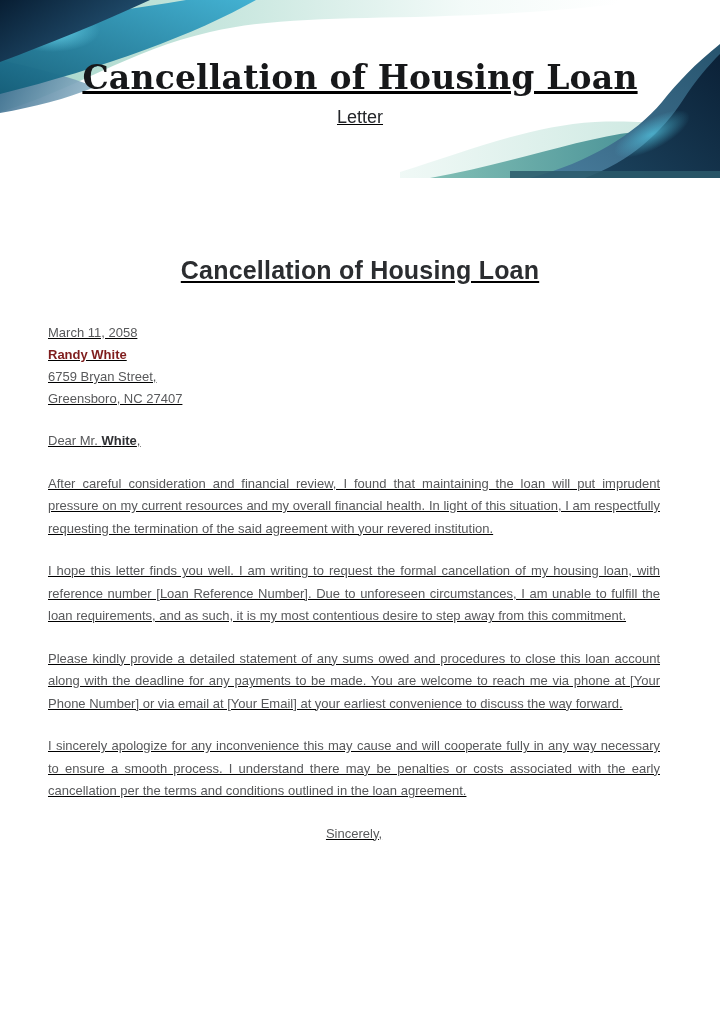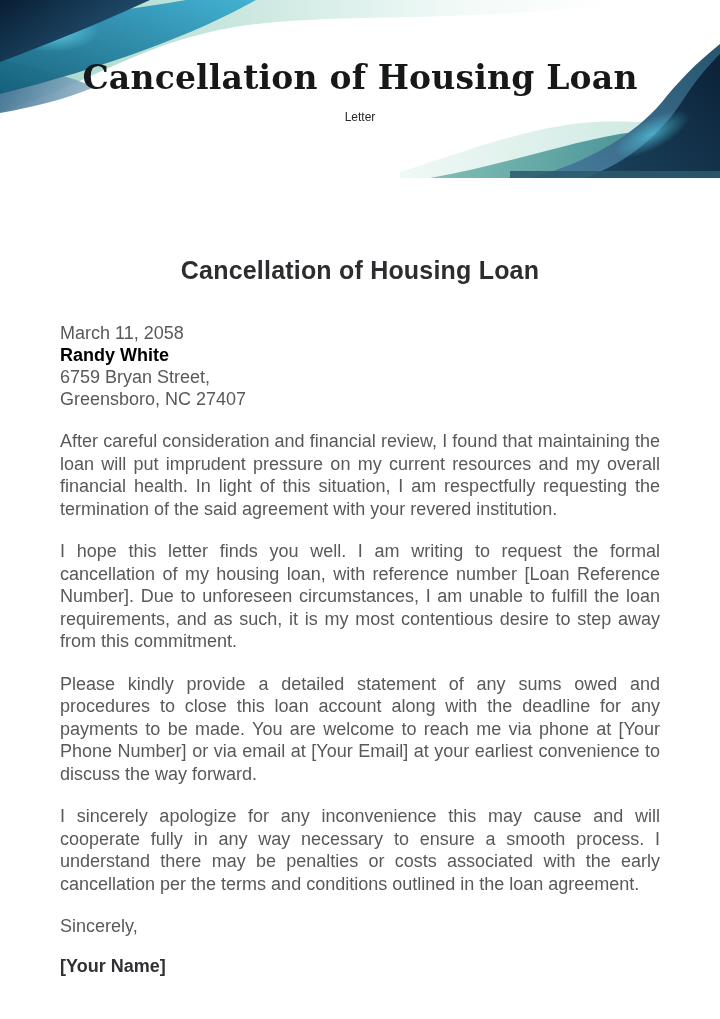--- a/index.html
+++ b/index.html
@@ -6,20 +6,21 @@
   * { margin: 0; padding: 0; box-sizing: border-box; }
   html, body { background: #ffffff; }
   .page {
     position: relative;
     width: 720px;
     height: 994px;
     margin: 0 auto;
     background: #ffffff;
     overflow: hidden;
     font-family: "Liberation Sans", sans-serif;
+    text-decoration: underline;
   }
 
   
   .banner {
     position: relative;
     width: 100%;
     height: 178px;
   }
   .wave { position: absolute; pointer-events: none; }
   .wave-left  { left: 0; top: 0; }
@@ -33,50 +34,50 @@
   .banner-title {
     font-family: "DejaVu Serif", "Liberation Serif", serif;
     font-weight: 700;
     font-size: 33px;
     line-height: 42px;
     color: #17181a;
     letter-spacing: 0.2px;
   }
   .banner-subtitle {
     margin-top: 6px;
-    font-size: 12px;
+    font-size: 18px;
     line-height: 24px;
     color: #24262a;
   }
 
   
   .doc-title {
     margin-top: 77px;
     text-align: center;
     font-size: 25px;
     line-height: 31px;
     font-weight: 700;
     color: #2b2d30;
     letter-spacing: 0.2px;
   }
   .letter {
-    margin: 36px 60px 0 60px;
-    font-size: 18px;
+    margin: 36px 60px 0 48px;
+    font-size: 13px;
     color: #58595b;
   }
   .sender-block { line-height: 22px; }
-  .sender-name { font-weight: 700; color: #000000; }
+  .sender-name { font-weight: 700; color: #7f1d1d; }
   .salutation { margin-top: 20px; line-height: 22.5px; }
   .salutation b { font-weight: 700; color: #303134; }
   .letter p.body-par {
     margin-top: 20px;
     line-height: 22.5px;
     text-align: justify;
   }
-  .closing { margin-top: 20px; line-height: 22.5px; }
+  .closing { margin-top: 20px; line-height: 22.5px; text-align: center; }
   .signature { margin-top: 17px; line-height: 22.5px; font-weight: 700; color: #303134; }
 </style>
 </head>
 <body>
 
 <div class="page">
 
   <div class="banner">
 
     <svg class="wave wave-left" width="620" height="178" viewBox="0 0 620 178" aria-hidden="true">
@@ -152,23 +153,23 @@
 
   <div class="letter">
 
     <div class="sender-block">
       <div>March 11, 2058</div>
       <div class="sender-name">Randy White</div>
       <div>6759 Bryan Street,</div>
       <div>Greensboro, NC 27407</div>
     </div>
 
+    <div class="salutation"><span>Dear Mr. </span><b>White</b><span>,</span></div>
 
     <p class="body-par">After careful consideration and financial review, I found that maintaining the loan will put imprudent pressure on my current resources and my overall financial health. In light of this situation, I am respectfully requesting the termination of the said agreement with your revered institution.</p>
     <p class="body-par">I hope this letter finds you well. I am writing to request the formal cancellation of my housing loan, with reference number [Loan Reference Number]. Due to unforeseen circumstances, I am unable to fulfill the loan requirements, and as such, it is my most contentious desire to step away from this commitment.</p>
     <p class="body-par">Please kindly provide a detailed statement of any sums owed and procedures to close this loan account along with the deadline for any payments to be made. You are welcome to reach me via phone at [Your Phone Number] or via email at [Your Email] at your earliest convenience to discuss the way forward.</p>
     <p class="body-par">I sincerely apologize for any inconvenience this may cause and will cooperate fully in any way necessary to ensure a smooth process. I understand there may be penalties or costs associated with the early cancellation per the terms and conditions outlined in the loan agreement.</p>
 
     <div class="closing">Sincerely,</div>
-    <div class="signature">[Your Name]</div>
   </div>
 
 </div>
 
 </body></html>

